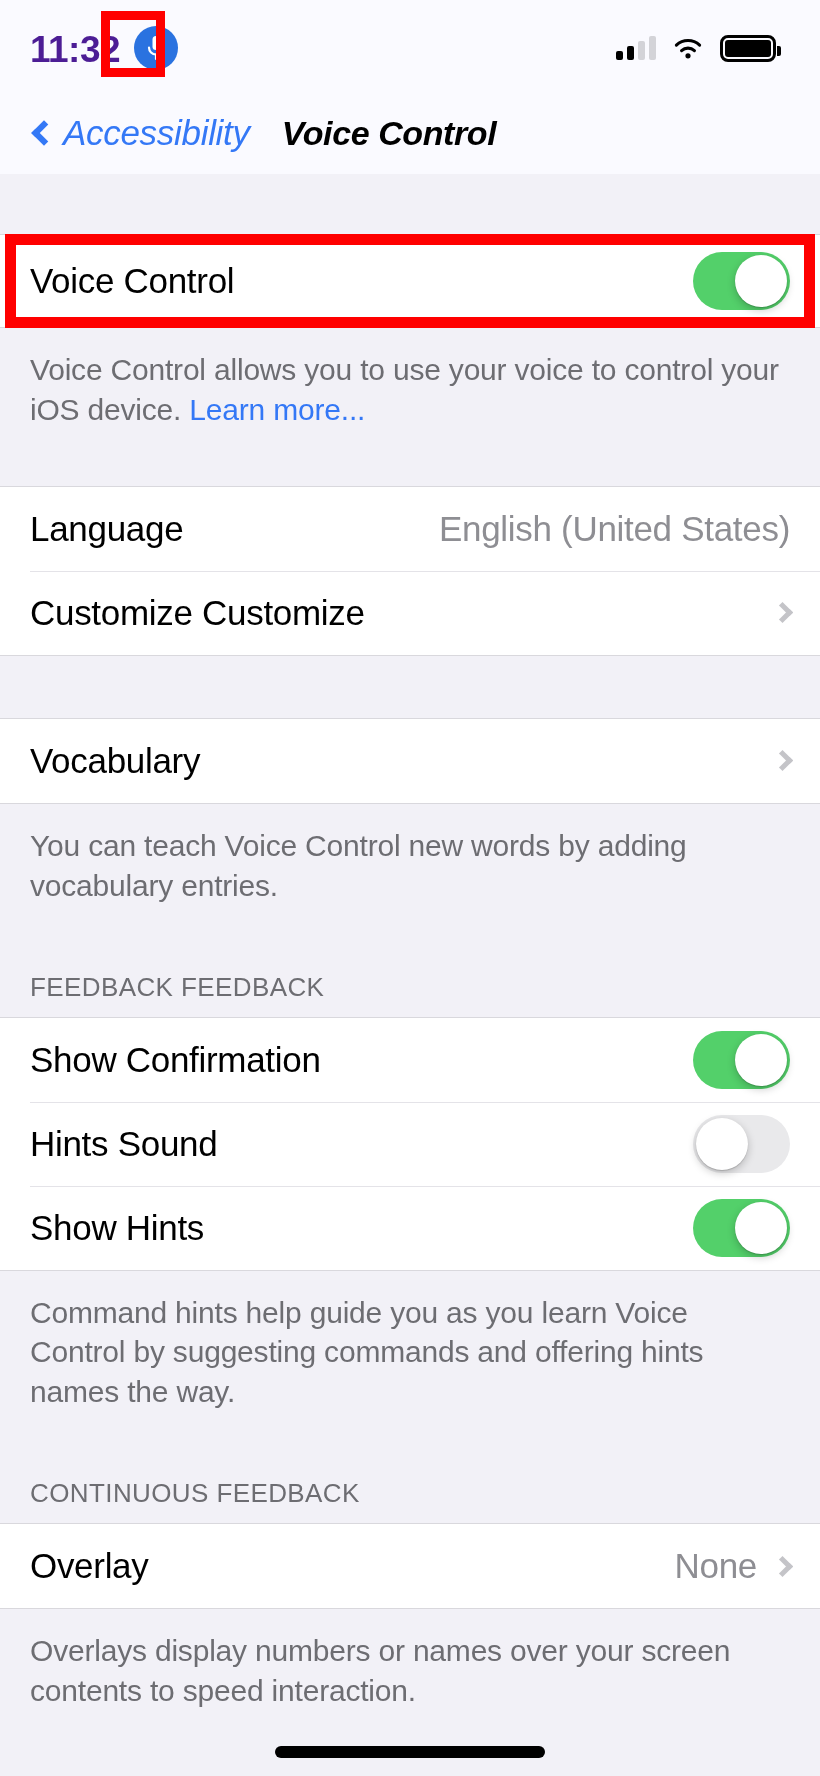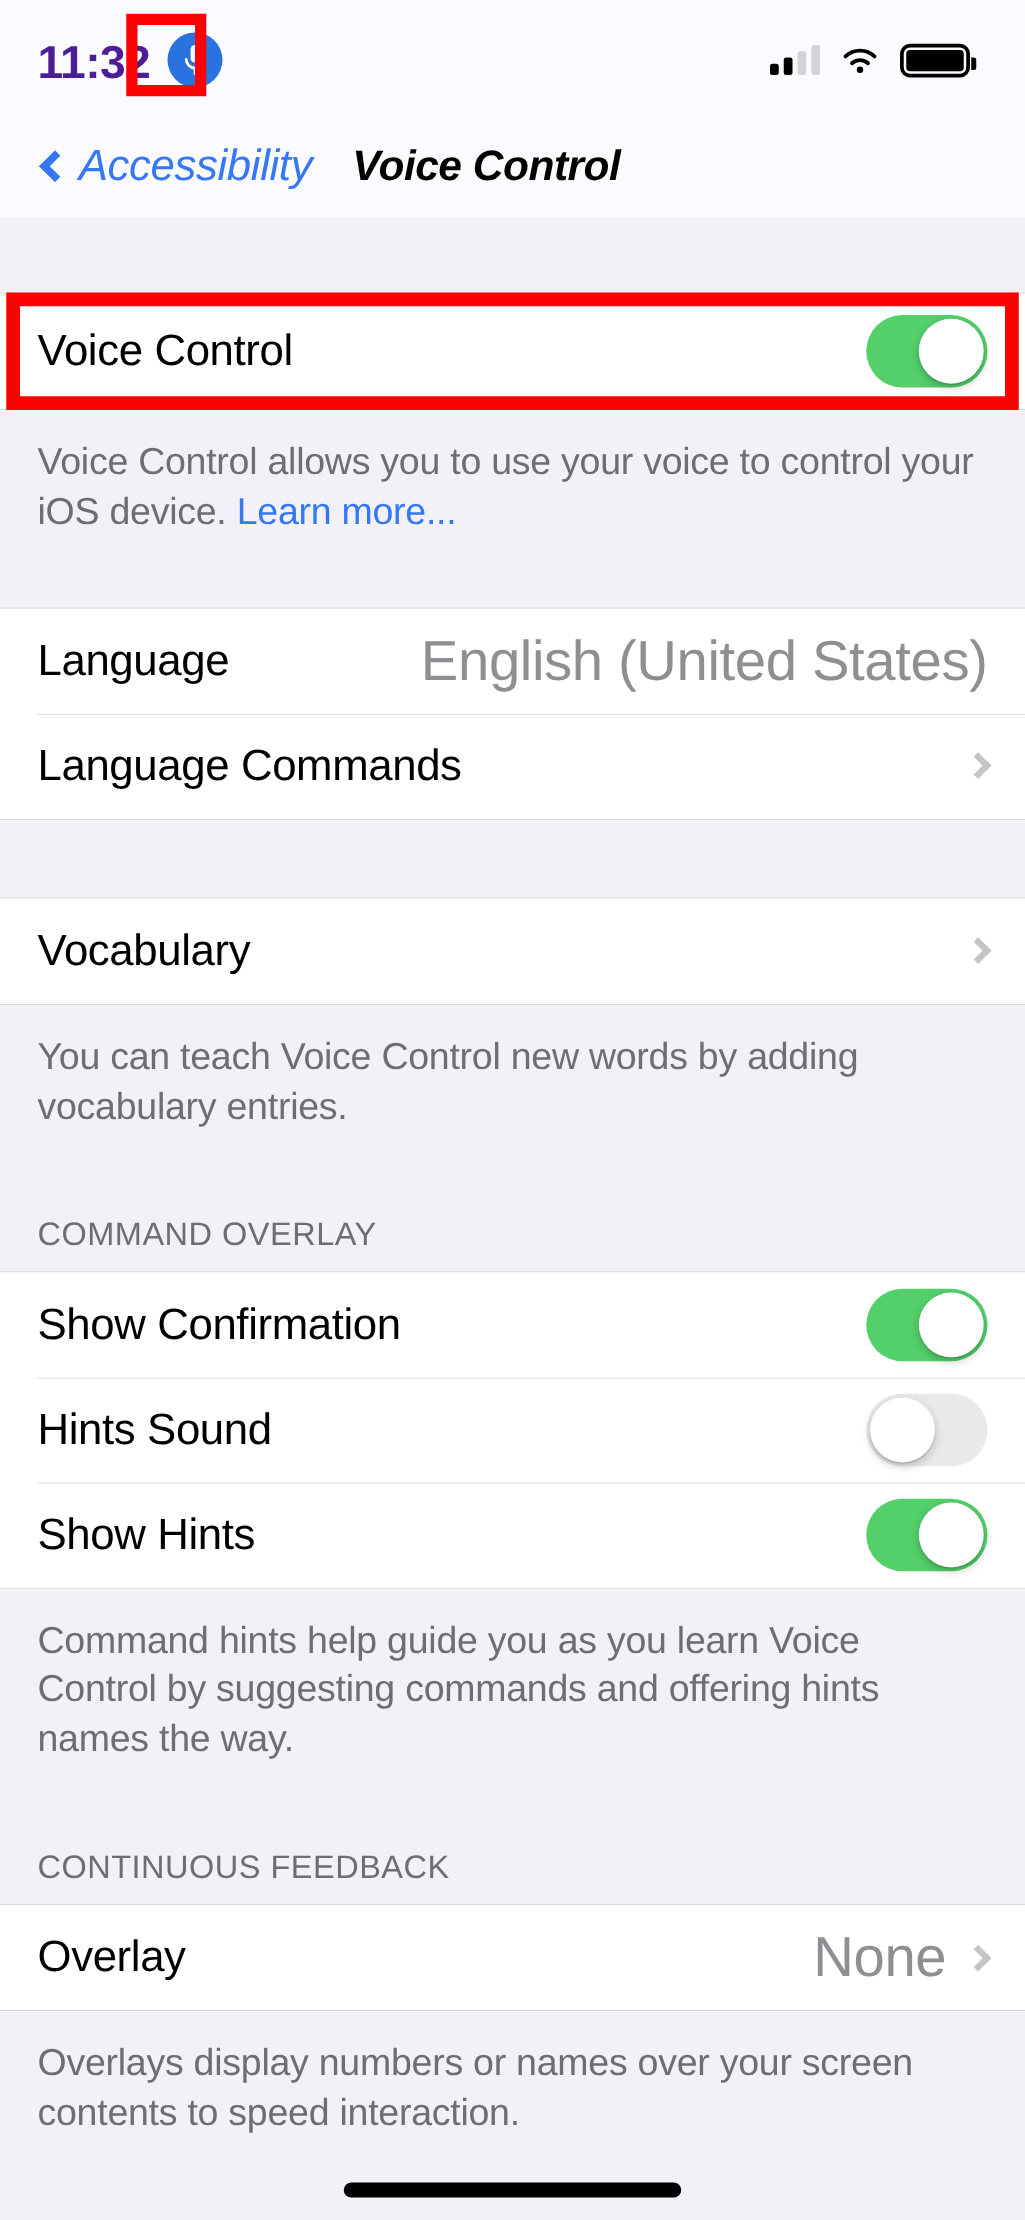--- a/index.html
+++ b/index.html
@@ -126,21 +126,21 @@
     font-size: 35px;
     color:#000;
     letter-spacing:-0.3px;
     flex: 0 0 auto;
   }
   .row-right {
     margin-left:auto;
     display:flex; align-items:center; gap:14px;
   }
   .row-value {
-    font-size: 45px;
+    font-size: 35px;
     color:#8e8e93;
     letter-spacing:-0.3px;
   }
   .chev {
     display:inline-block; width:15px; height:15px;
     border-right:5px solid #c4c4c8; border-top:5px solid #c4c4c8;
     transform: rotate(45deg);
     margin-left: 4px;
   }
 
@@ -281,41 +281,41 @@
   <div class="gap" style="height:30px"></div>
 
   <div class="group">
     <div class="row">
       <span class="row-label">Language</span>
       <div class="row-right">
         <span class="row-value">English (United States)</span>
       </div>
     </div>
     <div class="row">
-      <span class="row-label">Language Commands</span>
+      <span class="row-label">Customize Customize</span>
       <div class="row-right">
         <span class="chev"></span>
       </div>
     </div>
   </div>
 
   <div class="gap" style="height:62px"></div>
 
   <div class="group">
     <div class="row">
       <span class="row-label">Vocabulary</span>
       <div class="row-right">
         <span class="chev"></span>
       </div>
     </div>
   </div>
 
   <div class="footer">You can teach Voice Control new words by adding vocabulary entries.</div>
 
-  <div class="section-header">COMMAND OVERLAY</div>
+  <div class="section-header">FEEDBACK FEEDBACK</div>
 
   <div class="group">
     <div class="row">
       <span class="row-label">Show Confirmation</span>
       <div class="row-right">
         <div class="toggle on">
           <div class="knob"></div>
         </div>
       </div>
     </div>

